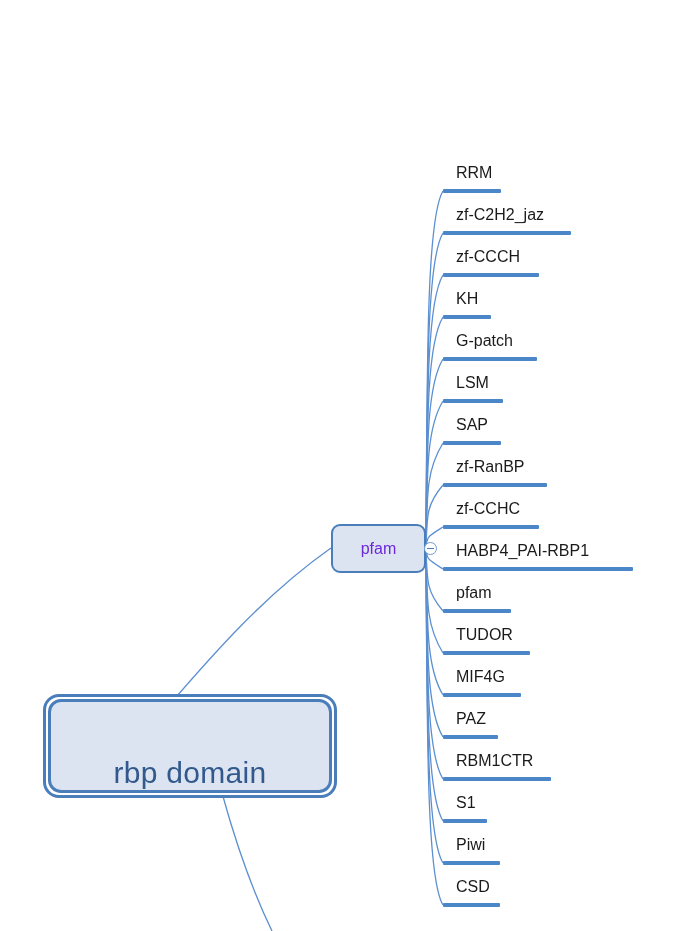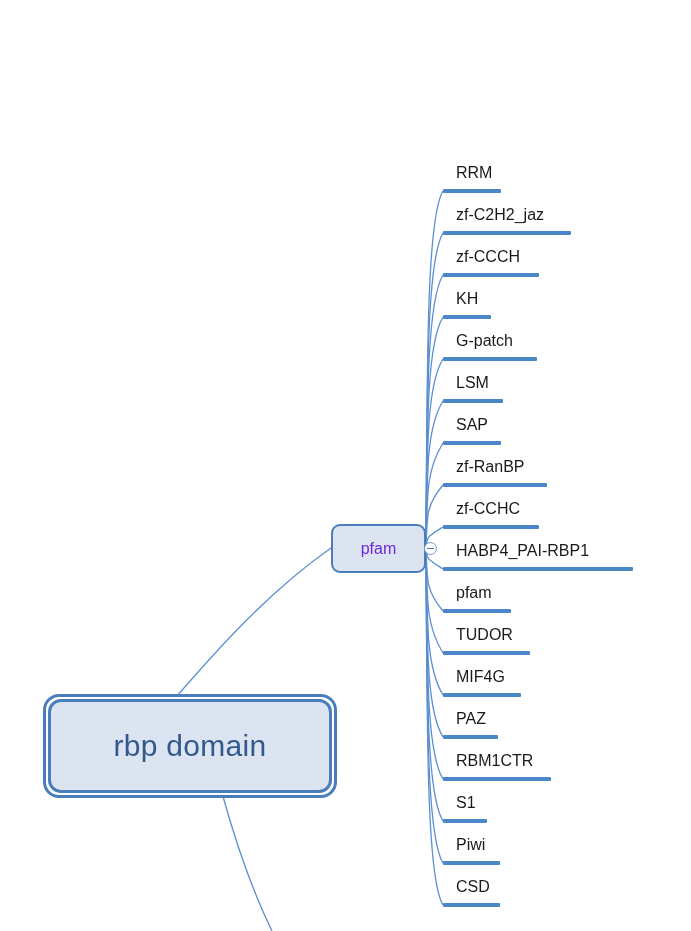--- a/index.html
+++ b/index.html
@@ -46,21 +46,21 @@
     padding: 2px;
   }
   #root-inner {
     width: 100%;
     height: 100%;
     box-sizing: border-box;
     border: 3px solid #4a7ebb;
     border-radius: 13px;
     background: #dce4f1;
     display: flex;
-    align-items: center;
+    align-items: flex-end;
     justify-content: center;
   }
   #root-label {
     font-size: 30px;
     color: #31598c;
     letter-spacing: 0.3px;
     white-space: nowrap;
   }
 
   

